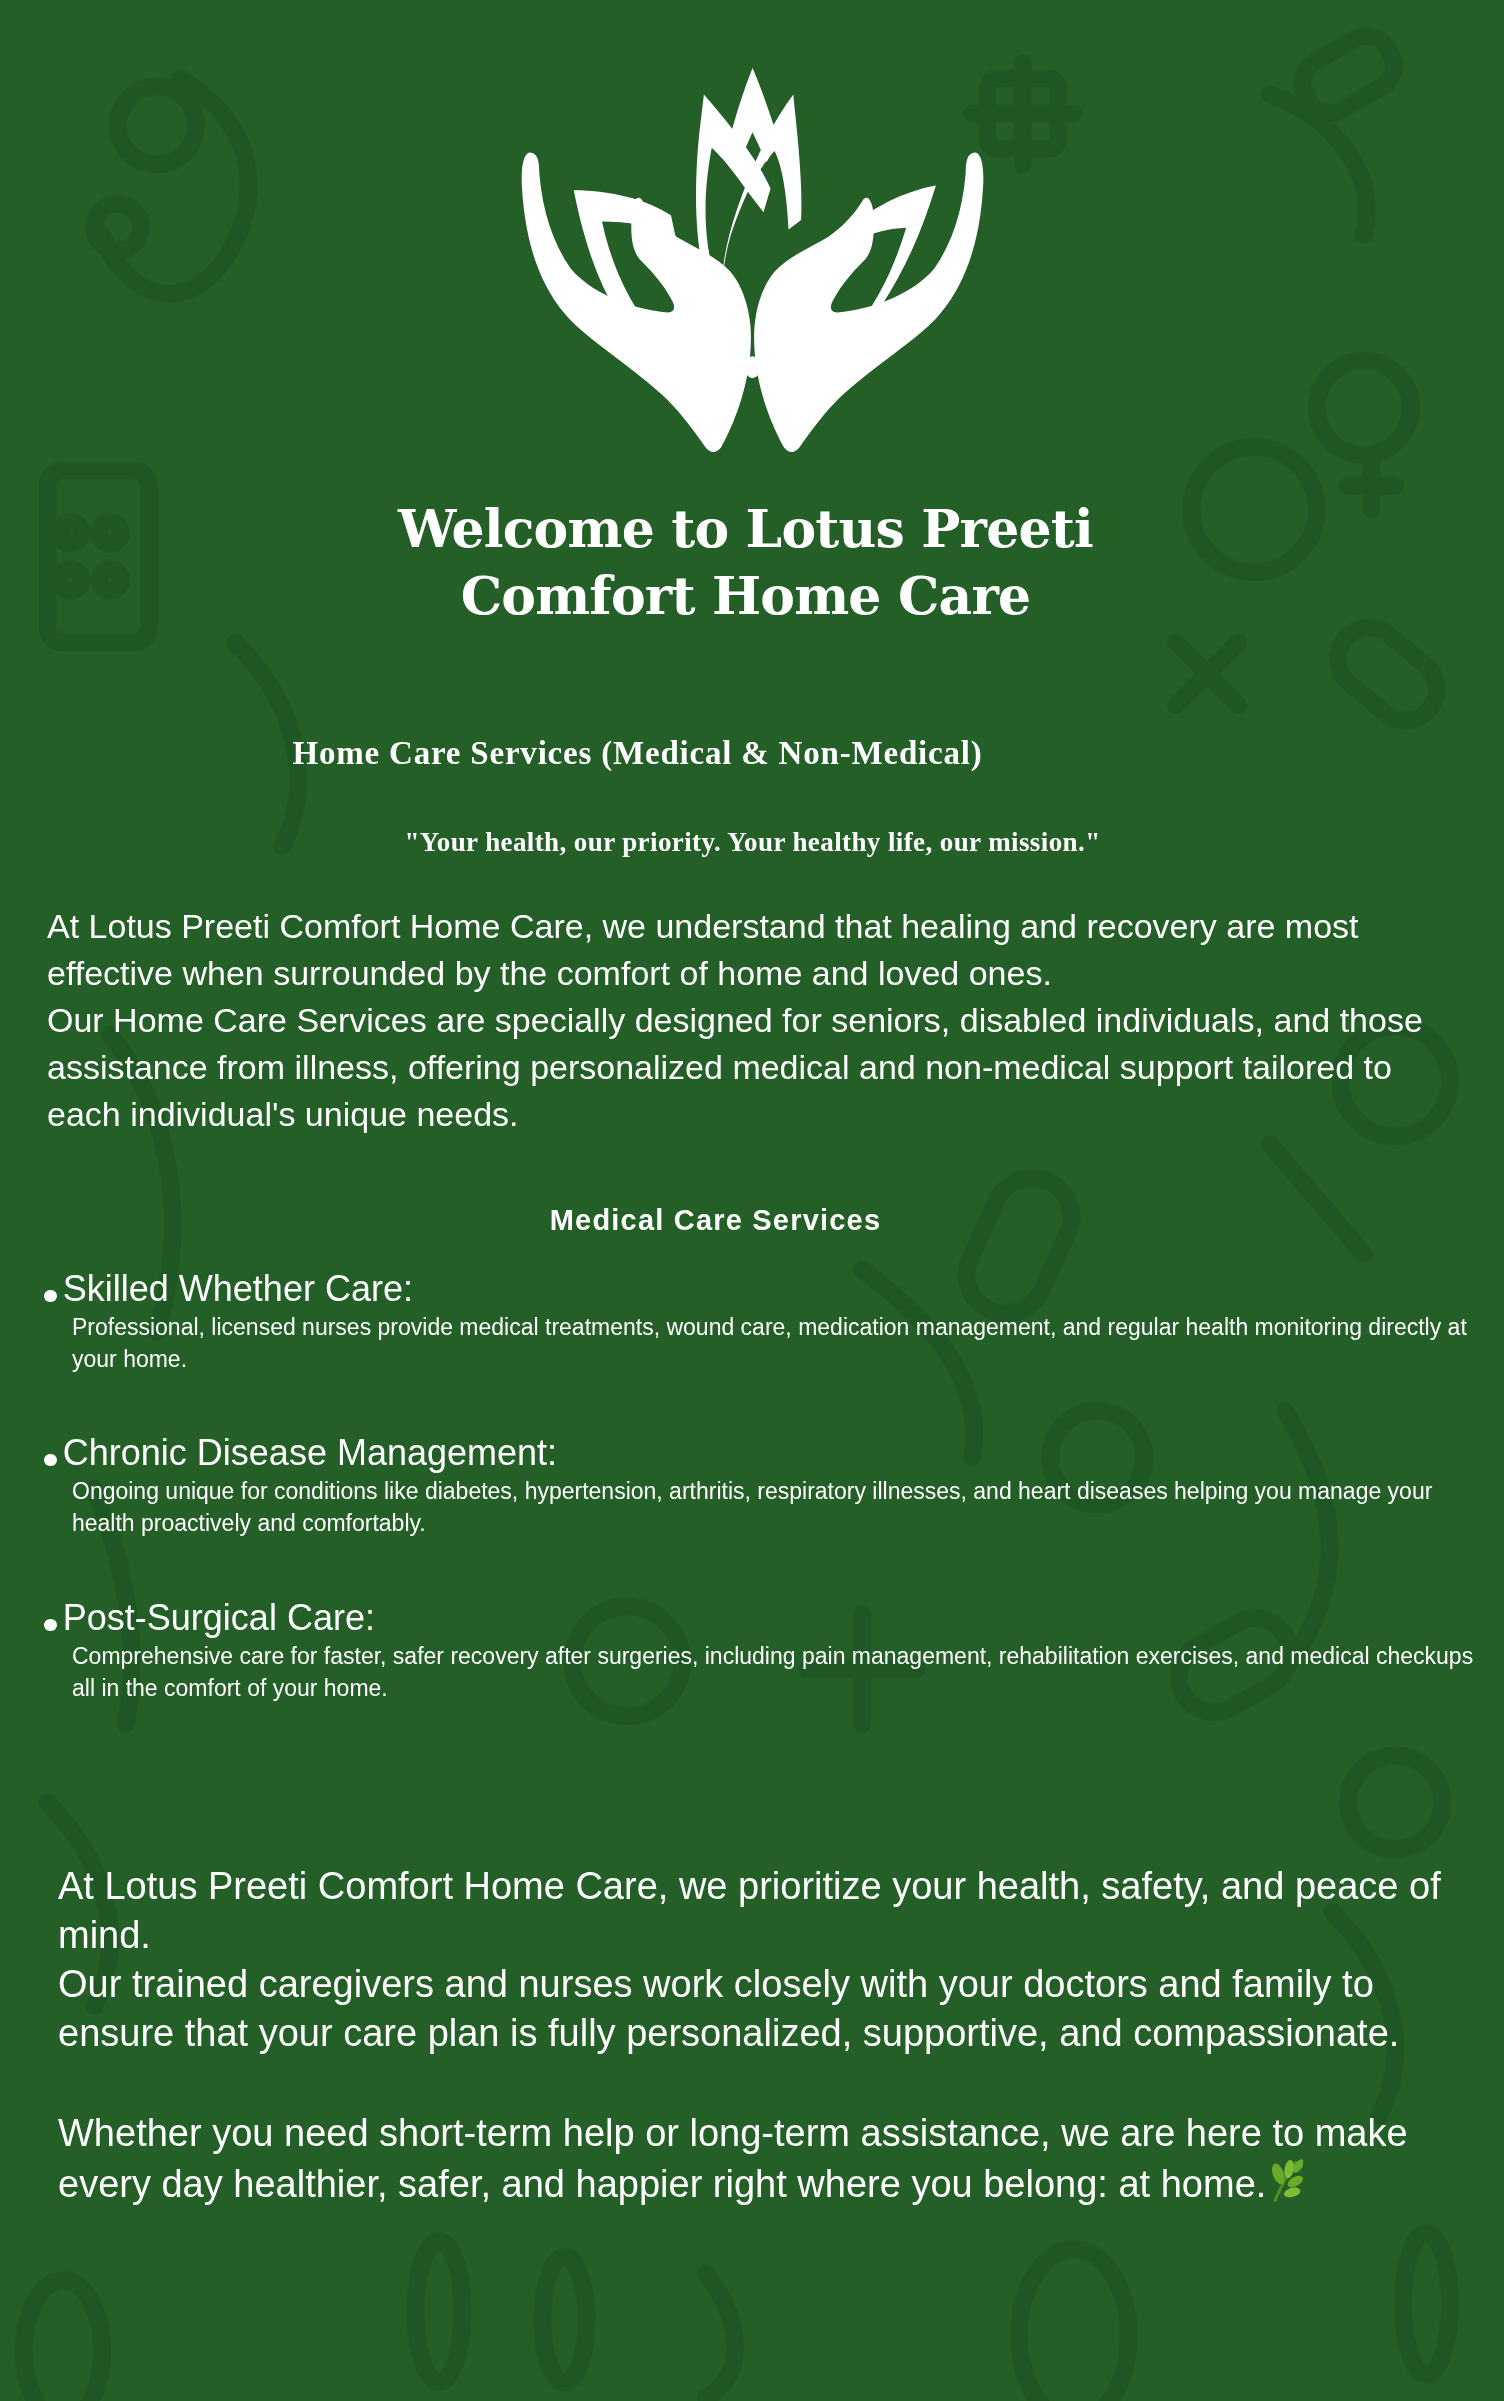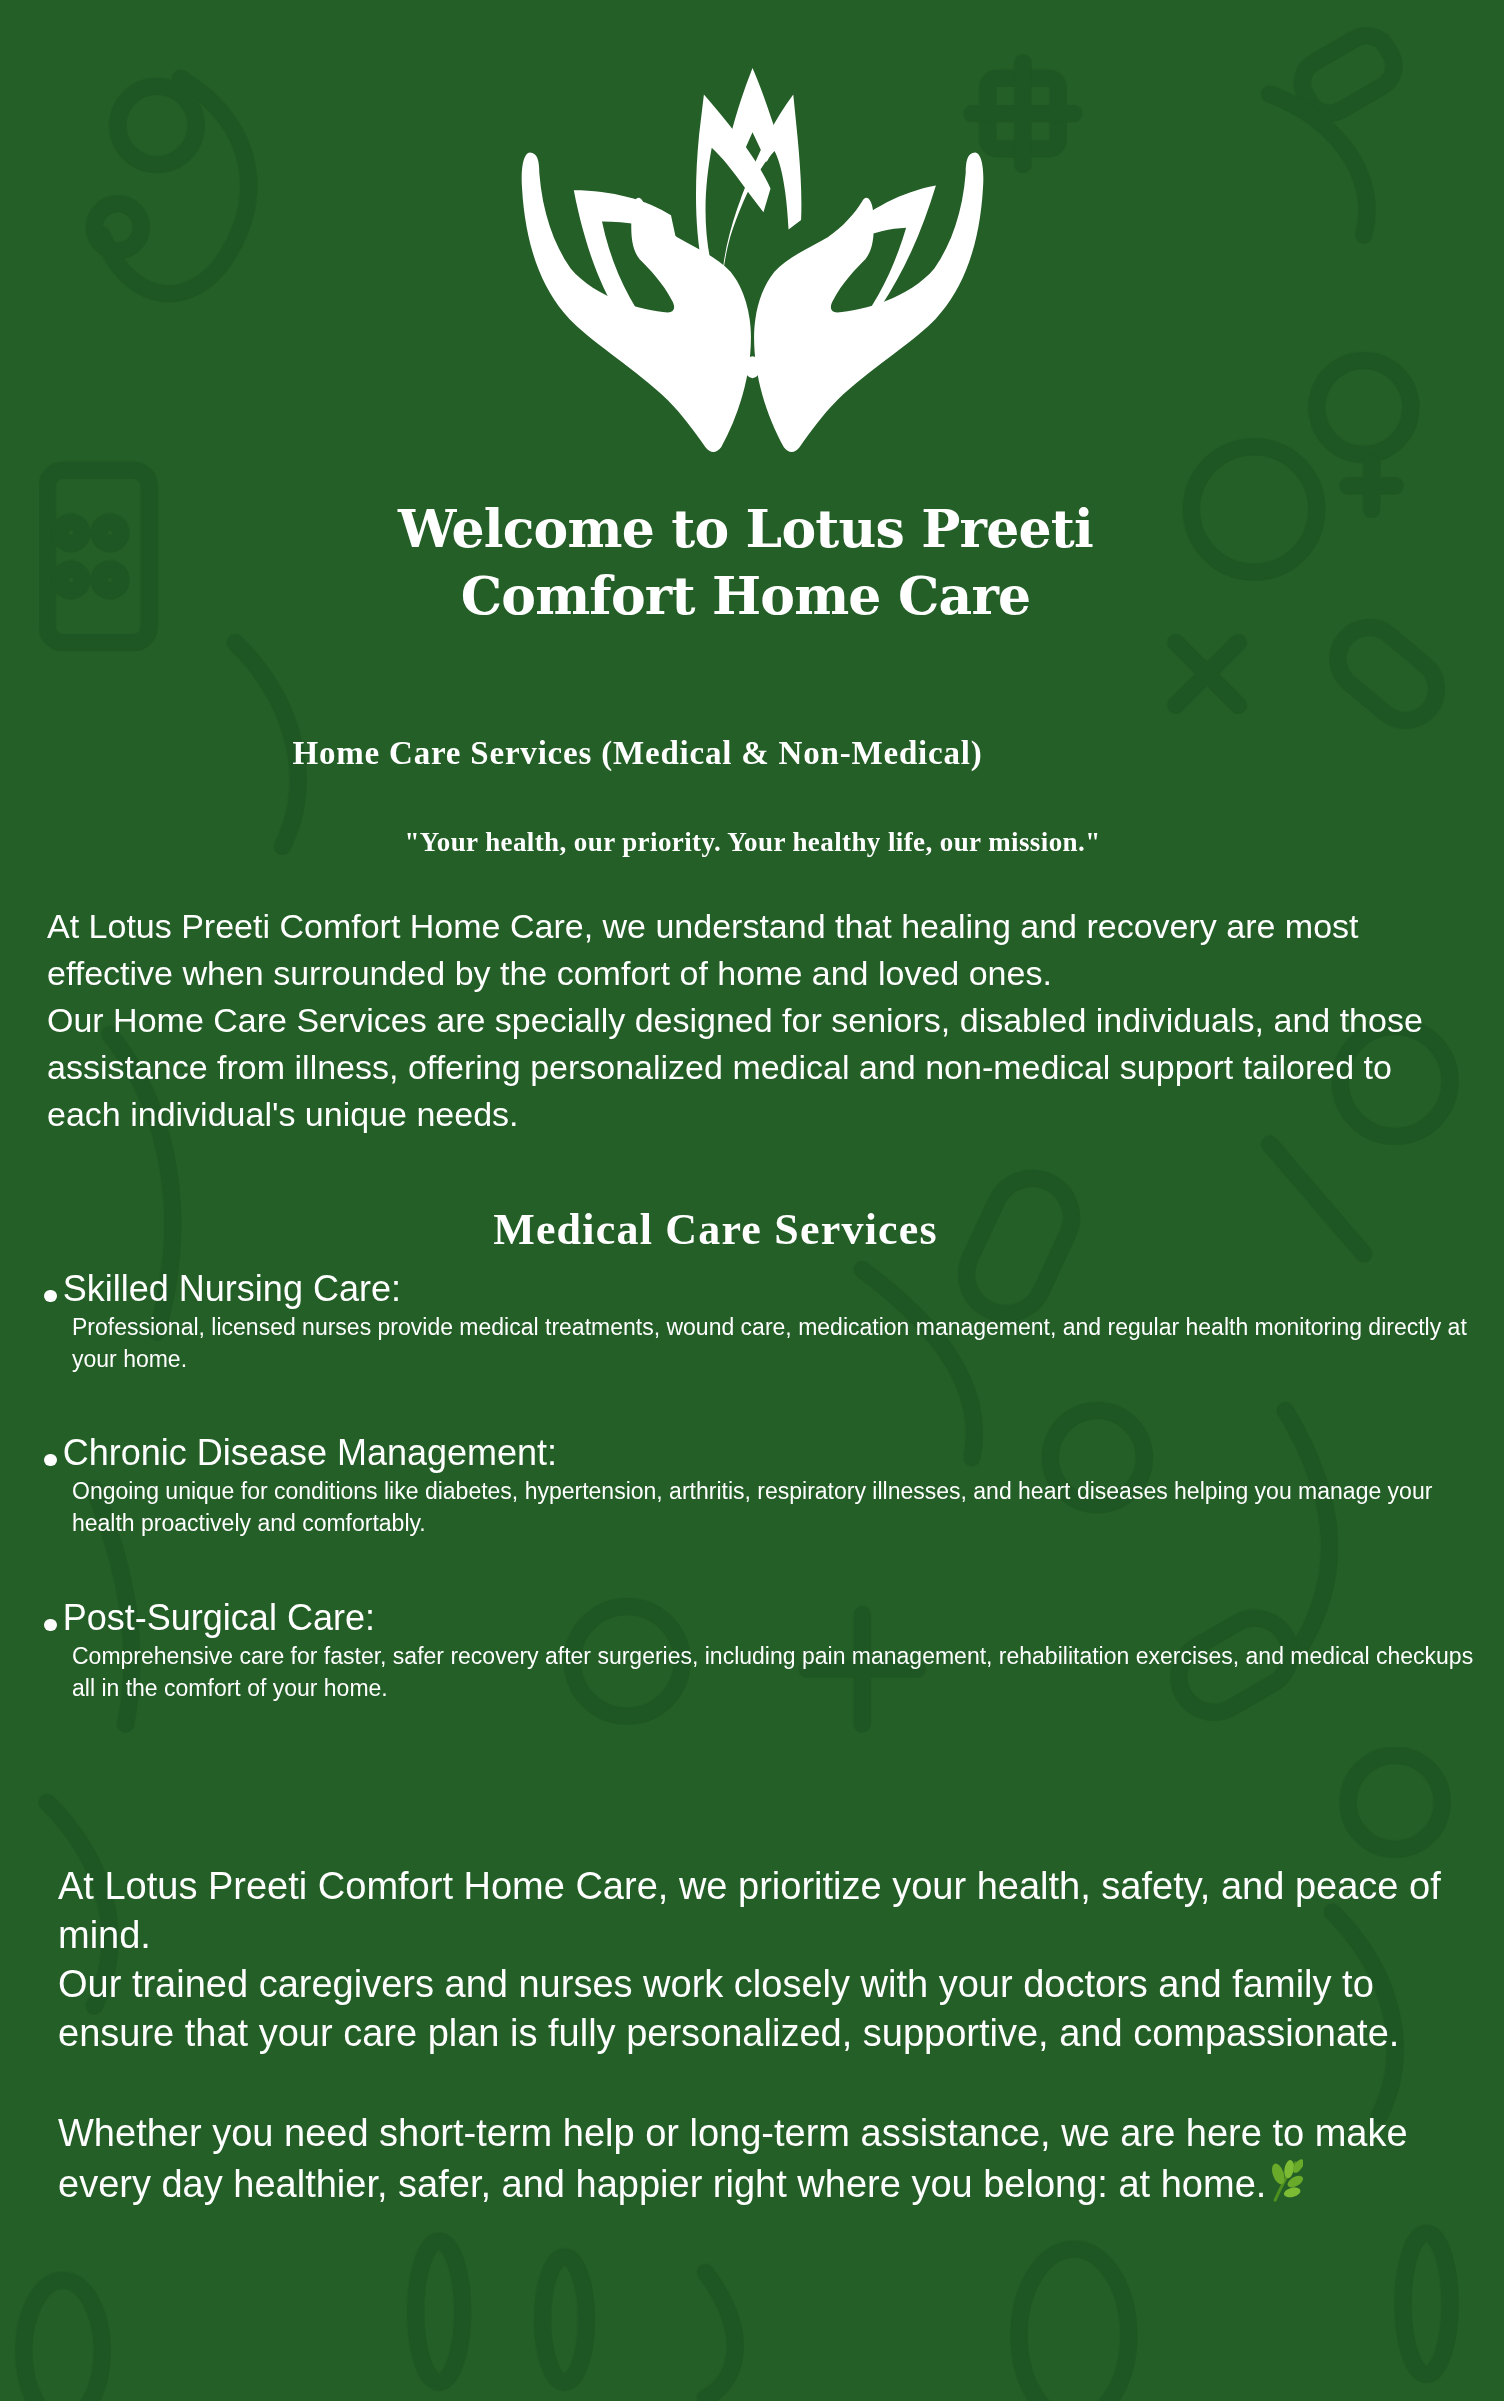--- a/index.html
+++ b/index.html
@@ -62,23 +62,23 @@
       font-size: 34px;
       line-height: 47px;
       font-family: "Liberation Sans", sans-serif;
     }
     .intro p { margin: 0; }
 
     .section-title {
       position: absolute;
       left: 0; width: 1431px; top: 1204px;
       text-align: center;
-      font-family: Liberation Serif, serif;
-      font-weight: bold;
-      font-size: 44px;
+      font-family: Liberation Sans, sans-serif;
+      font-weight: bold;
+      font-size: 29px;
       letter-spacing: 1.2px;
     }
 
     .service {
       position: absolute;
       left: 44px; width: 1426px;
     }
     .service .head {
       display: flex; align-items: center;
       font-size: 36px;
@@ -191,21 +191,21 @@
   <div class="intro">
     <p>At Lotus Preeti Comfort Home Care, we understand that healing and recovery are most effective when surrounded by the comfort of home and loved ones.</p>
     <p>Our Home Care Services are specially designed for seniors, disabled individuals, and those assistance from illness, offering personalized medical and non-medical support tailored to each individual's unique needs.</p>
   </div>
 
   <h2 class="section-title" style="margin:0;">Medical Care Services</h2>
 
   <div class="service s1">
     <div class="head">
       <span class="bullet"></span>
-      <span>Skilled Nursing Care:</span>
+      <span>Skilled Whether Care:</span>
     </div>
     <div class="desc">Professional, licensed nurses provide medical treatments, wound care, medication management, and regular health monitoring directly at your home.</div>
   </div>
 
   <div class="service s2">
     <div class="head">
       <span class="bullet"></span>
       <span>Chronic Disease Management:</span>
     </div>
     <div class="desc">Ongoing unique for conditions like diabetes, hypertension, arthritis, respiratory illnesses, and heart diseases helping you manage your health proactively and comfortably.</div>

